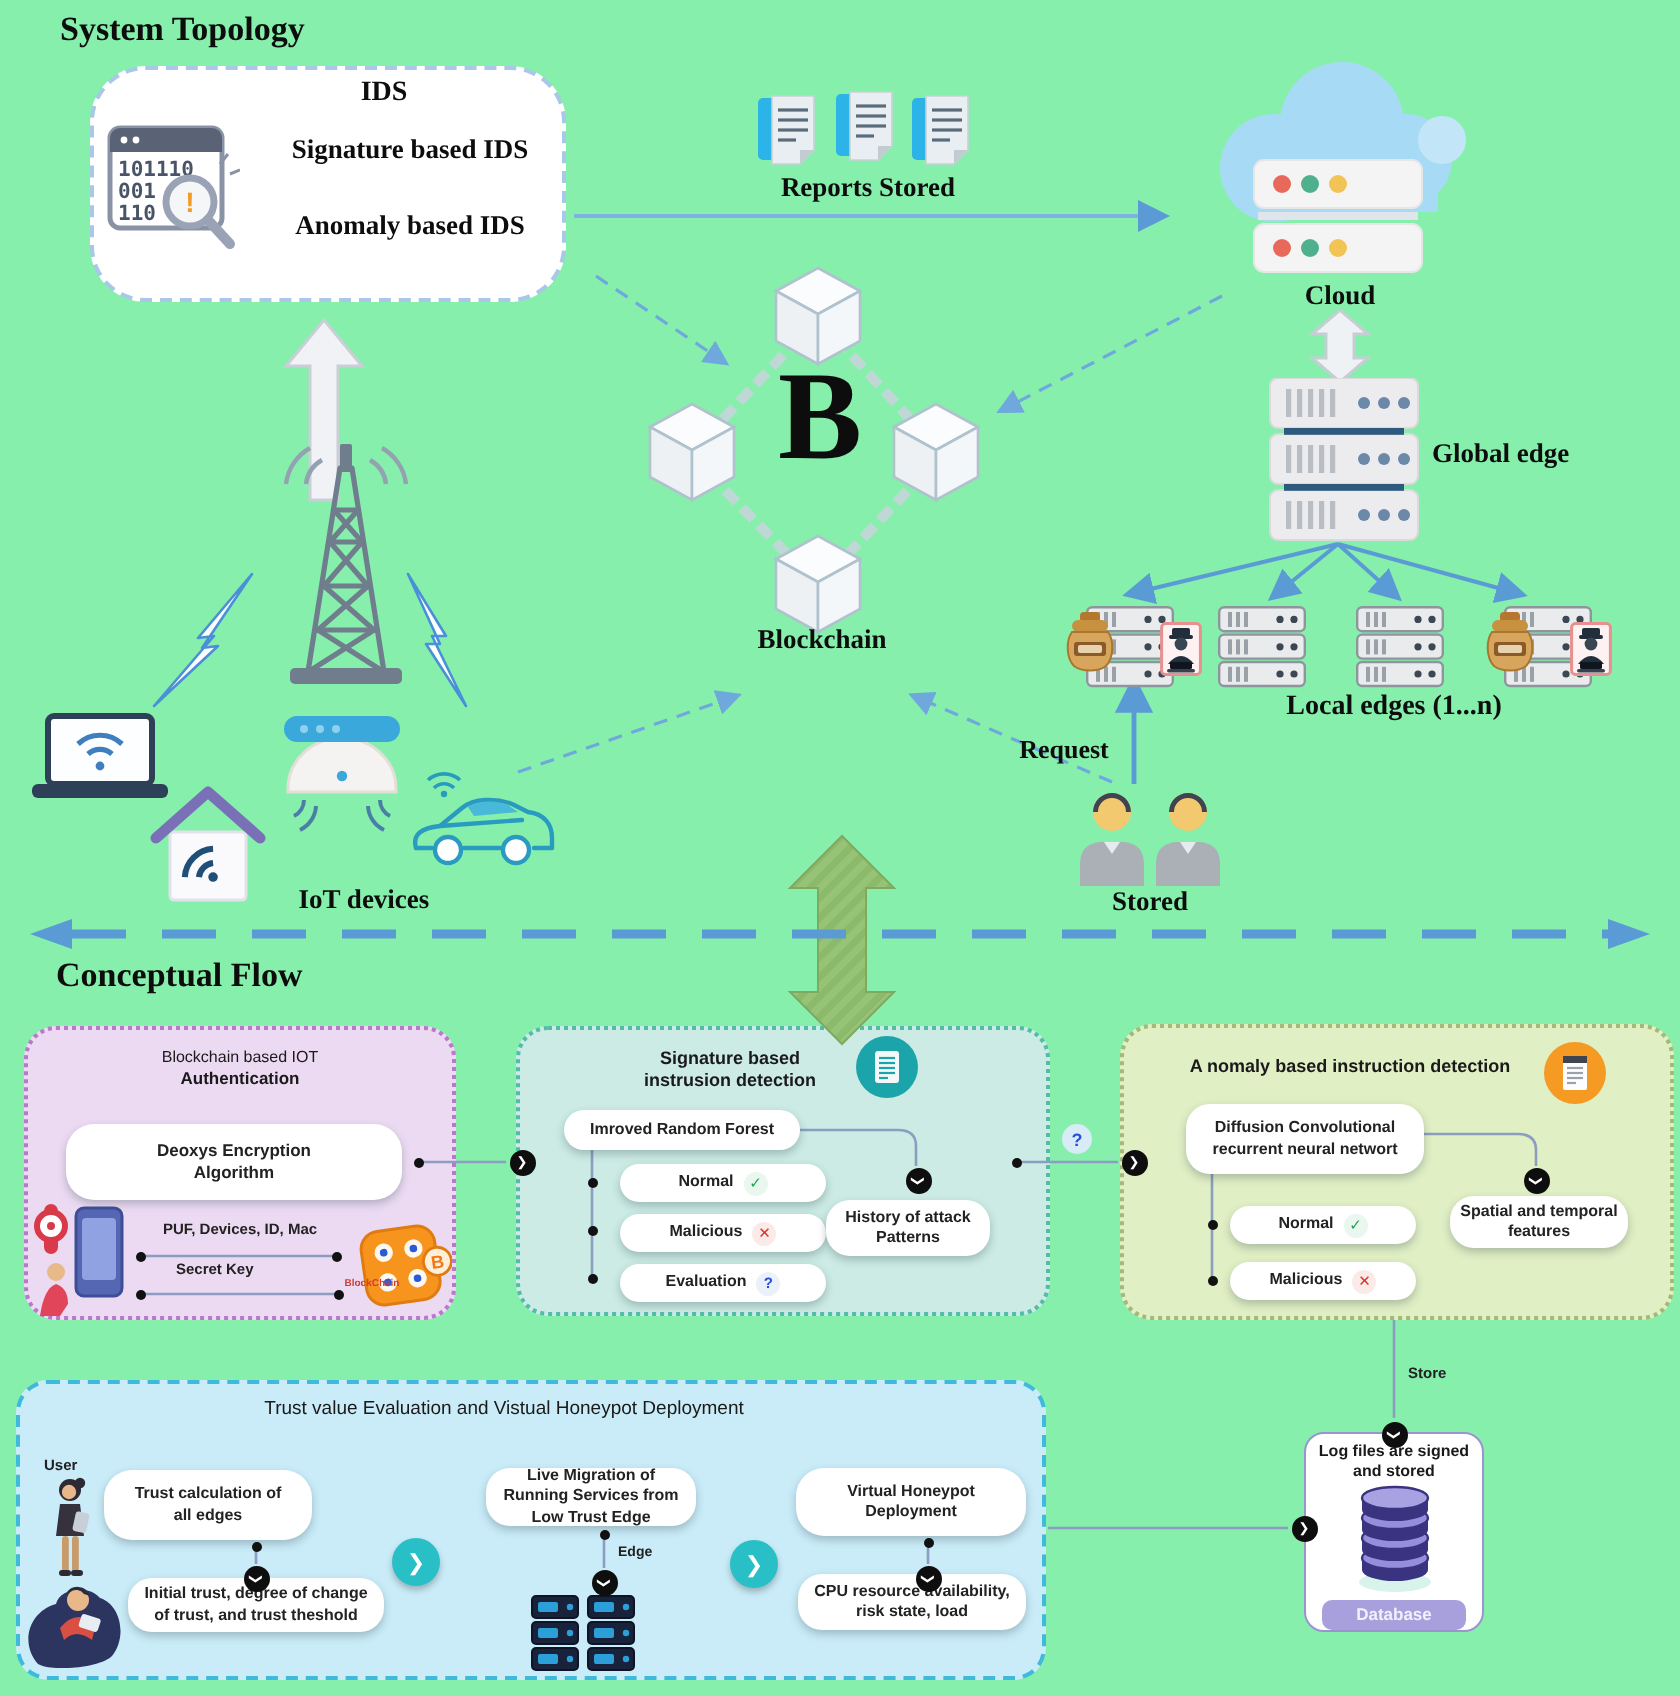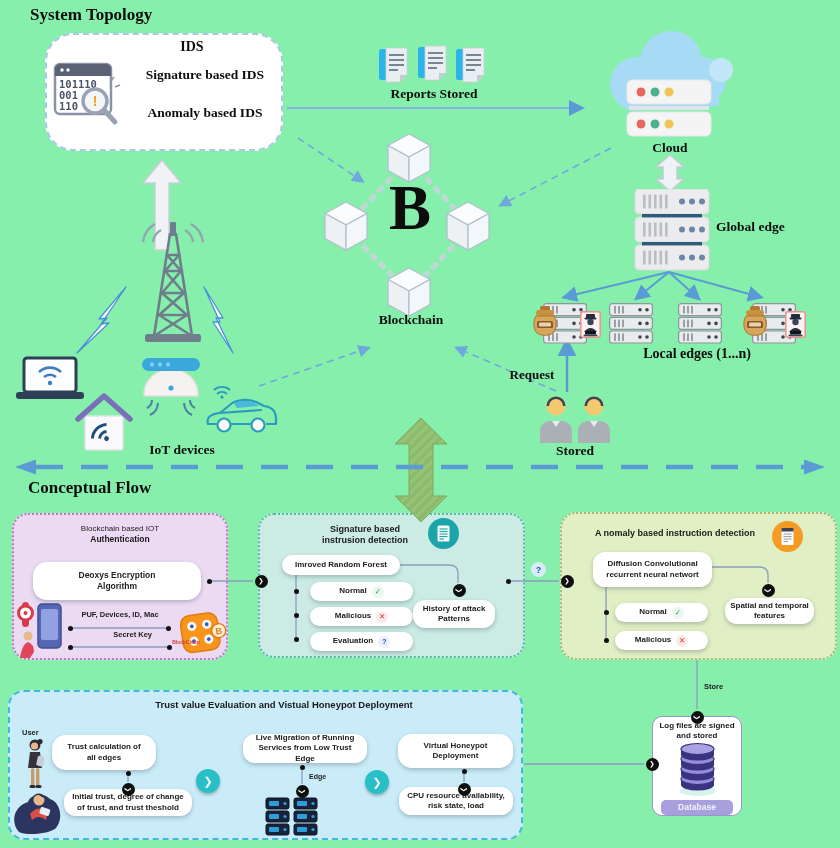--- a/index.html
+++ b/index.html
@@ -483,21 +483,21 @@
     <div class="toplabel" style="left:28px;top:479px;font-size:17px;text-align:left">Conceptual Flow</div>
 
     <div class="boxtitle" style="left:12px;top:524px;width:216px;font-size:8px">
       <div>Blockchain based IOT</div>
       <div style="font-weight:800;font-size:8.5px">Authentication</div>
     </div>
     <div class="pill" style="left:33px;top:562px;width:168px;height:38px;border-radius:14px;font-size:8.5px">
         <span style="max-width:100px">Deoxys Encryption Algorithm</span>
       </div>
     <div class="smalllabel" style="left:72px;top:611px;width:96px;text-align:center;font-size:7.5px;font-weight:600">PUF, Devices, ID, Mac</div>
-    <div class="smalllabel" style="left:88px;top:631px;width:64px;text-align:right;font-size:7.5px;font-weight:600">Secret Key</div>
+    <div class="smalllabel" style="left:88px;top:631px;width:64px;text-align:left;font-size:7.5px;font-weight:600">Secret Key</div>
     <svg class="icon" style="left:14px;top:596px" width="56" height="64" viewBox="0 0 56 64">
       <rect x="24" y="8" width="23" height="44" rx="4" fill="#5567B2" stroke="#3E4E96" stroke-width="1.5"></rect>
       <rect x="27" y="13" width="17" height="31" rx="2" fill="#91A2E2"></rect>
       <rect x="8" y="6" width="7" height="25" rx="3.5" fill="#D93A4A"></rect>
       <circle cx="11.5" cy="17" r="7" fill="#fff" stroke="#D93A4A" stroke-width="3"></circle>
       <circle cx="11.5" cy="17" r="2" fill="#D93A4A"></circle>
       <circle cx="14" cy="40" r="4.5" fill="#E8B98A"></circle>
       <path d="M6,62 Q8,48 14,46 Q20,48 20,56 L16,62 Z" fill="#E0455A"></path>
     </svg>
     <svg class="icon" style="left:178px;top:606px" width="48" height="54" viewBox="0 0 48 54">
@@ -571,21 +571,21 @@
         <span class="badge ok">✓</span>
     </div>
     <div class="pill" style="left:615px;top:631px;width:93px;height:19px;border-radius:10px">
       <span>Malicious</span>
         <span class="badge bad">✕</span>
     </div>
     <div class="pill" style="left:725px;top:598px;width:89px;height:26px;border-radius:12px">
         <span>Spatial and temporal features</span>
       </div>
 
-    <div class="boxtitle" style="left:44px;top:699px;width:480px;font-size:9.5px;font-weight:700">Trust value Evaluation and Vistual Honeypot Deployment</div>
+    <div class="boxtitle" style="left:12px;top:699px;width:480px;font-size:9.5px;font-weight:400">Trust value Evaluation and Vistual Honeypot Deployment</div>
     <div class="smalllabel" style="left:22px;top:729px;font-size:7.5px;font-weight:bold">User</div>
     <svg class="icon" style="left:22px;top:738px" width="27" height="52" viewBox="0 0 27 52">
       <circle cx="13" cy="7" r="5.5" fill="#2E2A33"></circle>
         <circle cx="18" cy="3.5" r="2.6" fill="#2E2A33"></circle>
       <circle cx="12.5" cy="8" r="3.6" fill="#E8B88A"></circle>
       <path d="M8,14 h10 l2,16 h-14 z" fill="#35313D"></path>
       <rect x="15" y="18" width="7" height="10" rx="1.5" fill="#C9CFD8" transform="rotate(12 18 23)"></rect>
       <rect x="9" y="30" width="3.4" height="18" rx="1.7" fill="#C89B6B"></rect>
         <rect x="14" y="30" width="3.4" height="18" rx="1.7" fill="#C89B6B"></rect>
       <rect x="7.5" y="47" width="6" height="3" rx="1.5" fill="#2E2A33"></rect>
@@ -597,21 +597,21 @@
       <path d="M21,9 a6.5,6.5 0 0 1 12,1 l-3,-1 a5,5 0 0 0 -7,-1 z" fill="#2A2E38"></path>
       <path d="M18,26 Q26,16 36,24 L34,32 Q26,26 20,32 Z" fill="#D94F44"></path>
       <rect x="28" y="20" width="10" height="7" rx="1.5" fill="#E8EDF2" transform="rotate(18 33 23)"></rect>
     </svg>
     <div class="pill" style="left:52px;top:735px;width:104px;height:35px;border-radius:14px">
         <span style="max-width:80px">Trust calculation of all edges</span>
       </div>
     <div class="pill" style="left:64px;top:789px;width:128px;height:27px;border-radius:12px">
         <span>Initial trust, degree of change of trust, and trust theshold</span>
       </div>
-    <div class="pill" style="left:243px;top:734px;width:124px;height:29px;border-radius:12px">
+    <div class="pill" style="left:243px;top:734px;width:105px;height:29px;border-radius:12px">
         <span>Live Migration of Running Services from Low Trust Edge</span>
       </div>
     <div class="smalllabel" style="left:309px;top:773px;font-size:7px;font-weight:bold">Edge</div>
     <svg class="icon" style="left:264px;top:797px" width="56" height="40" viewBox="0 0 56 40">
       <g stroke="#0C1426" stroke-width="1">
         <rect x="2" y="1" width="23" height="11" rx="2" fill="#18223A"></rect>
           <rect x="2" y="14" width="23" height="11" rx="2" fill="#18223A"></rect>
           <rect x="2" y="27" width="23" height="11" rx="2" fill="#18223A"></rect>
         <rect x="30" y="1" width="23" height="11" rx="2" fill="#18223A"></rect>
           <rect x="30" y="14" width="23" height="11" rx="2" fill="#18223A"></rect>

